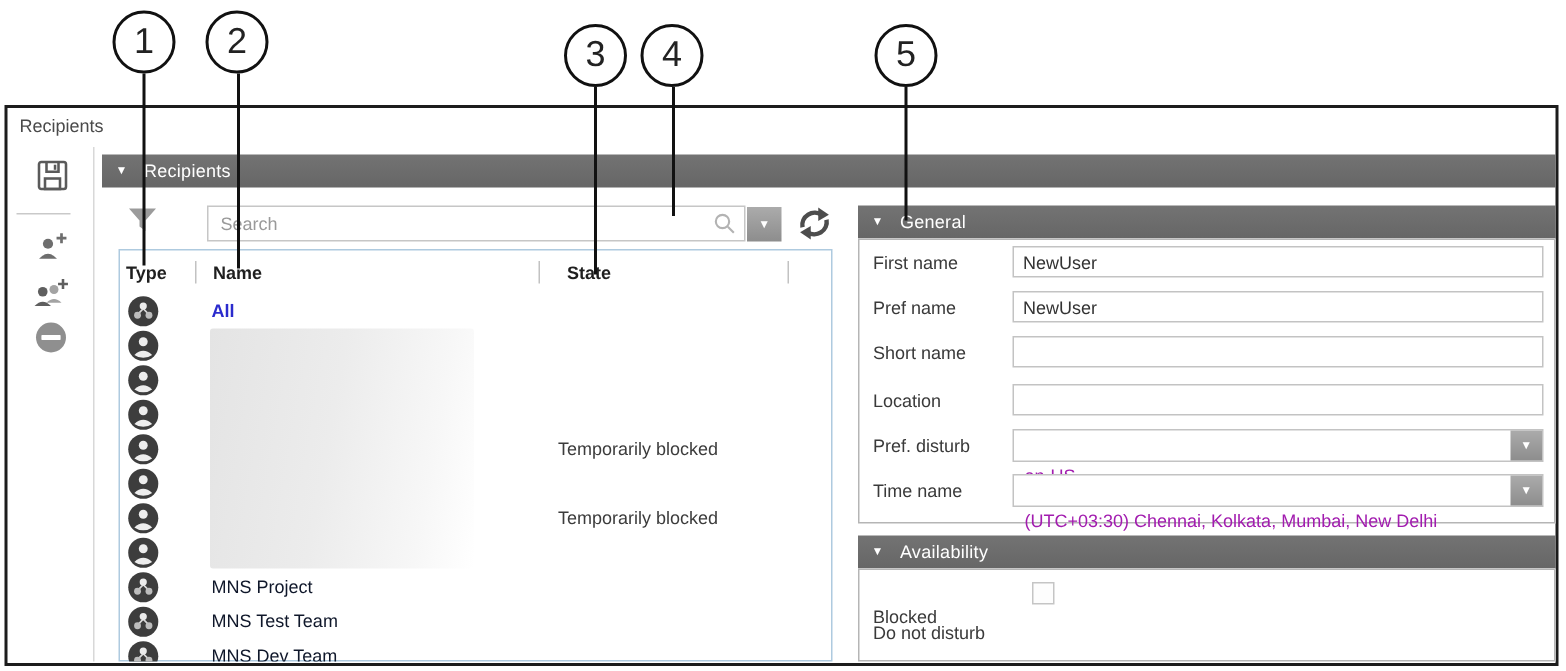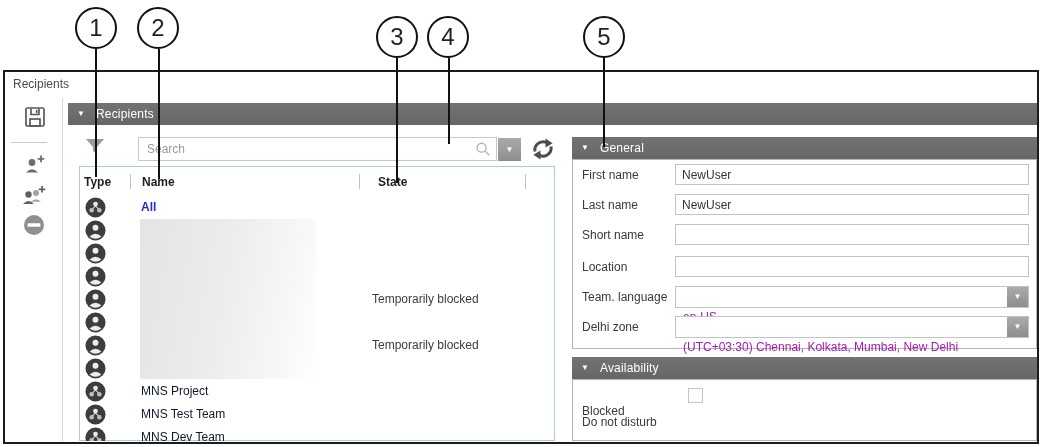--- a/index.html
+++ b/index.html
@@ -322,38 +322,38 @@
 
   <div class="bar" style="left:572px;top:137px;width:465px;">
     <span class="tri">▼</span>
     <span class="bar-label">General</span>
   </div>
   <div class="panel-box" style="left:572px;top:159px;width:465px;height:190px;"></div>
 
   <div class="fld-label" style="top:168px;">First name</div>
   <input class="fld-input" style="top: 164px;" type="text" value="NewUser">
 
-  <div class="fld-label" style="top:198px;">Last name</div>
+  <div class="fld-label" style="top:198px;">Pref name</div>
   <input class="fld-input" style="top: 194px;" type="text" value="NewUser">
 
   <div class="fld-label" style="top:228px;">Short name</div>
   <input class="fld-input" style="top: 224px;" type="text" value="">
 
   <div class="fld-label" style="top:260px;">Location</div>
   <input class="fld-input" style="top: 256px;" type="text" value="">
 
-  <div class="fld-label" style="top:290px;">Team. language</div>
+  <div class="fld-label" style="top:290px;">Pref. disturb</div>
   <div class="fld-dd" style="top:286px;">
     <span class="dd-val">en-US</span>
     <span class="dd-btn">
         <span>▼</span>
       </span>
   </div>
 
-  <div class="fld-label" style="top:320px;">Delhi zone</div>
+  <div class="fld-label" style="top:320px;">Time name</div>
   <div class="fld-dd" style="top:316px;">
     <span class="dd-val">(UTC+03:30) Chennai, Kolkata, Mumbai, New Delhi</span>
     <span class="dd-btn">
         <span>▼</span>
       </span>
   </div>
 
   <div class="bar" style="left:572px;top:357px;width:465px;">
     <span class="tri">▼</span>
     <span class="bar-label">Availability</span>

